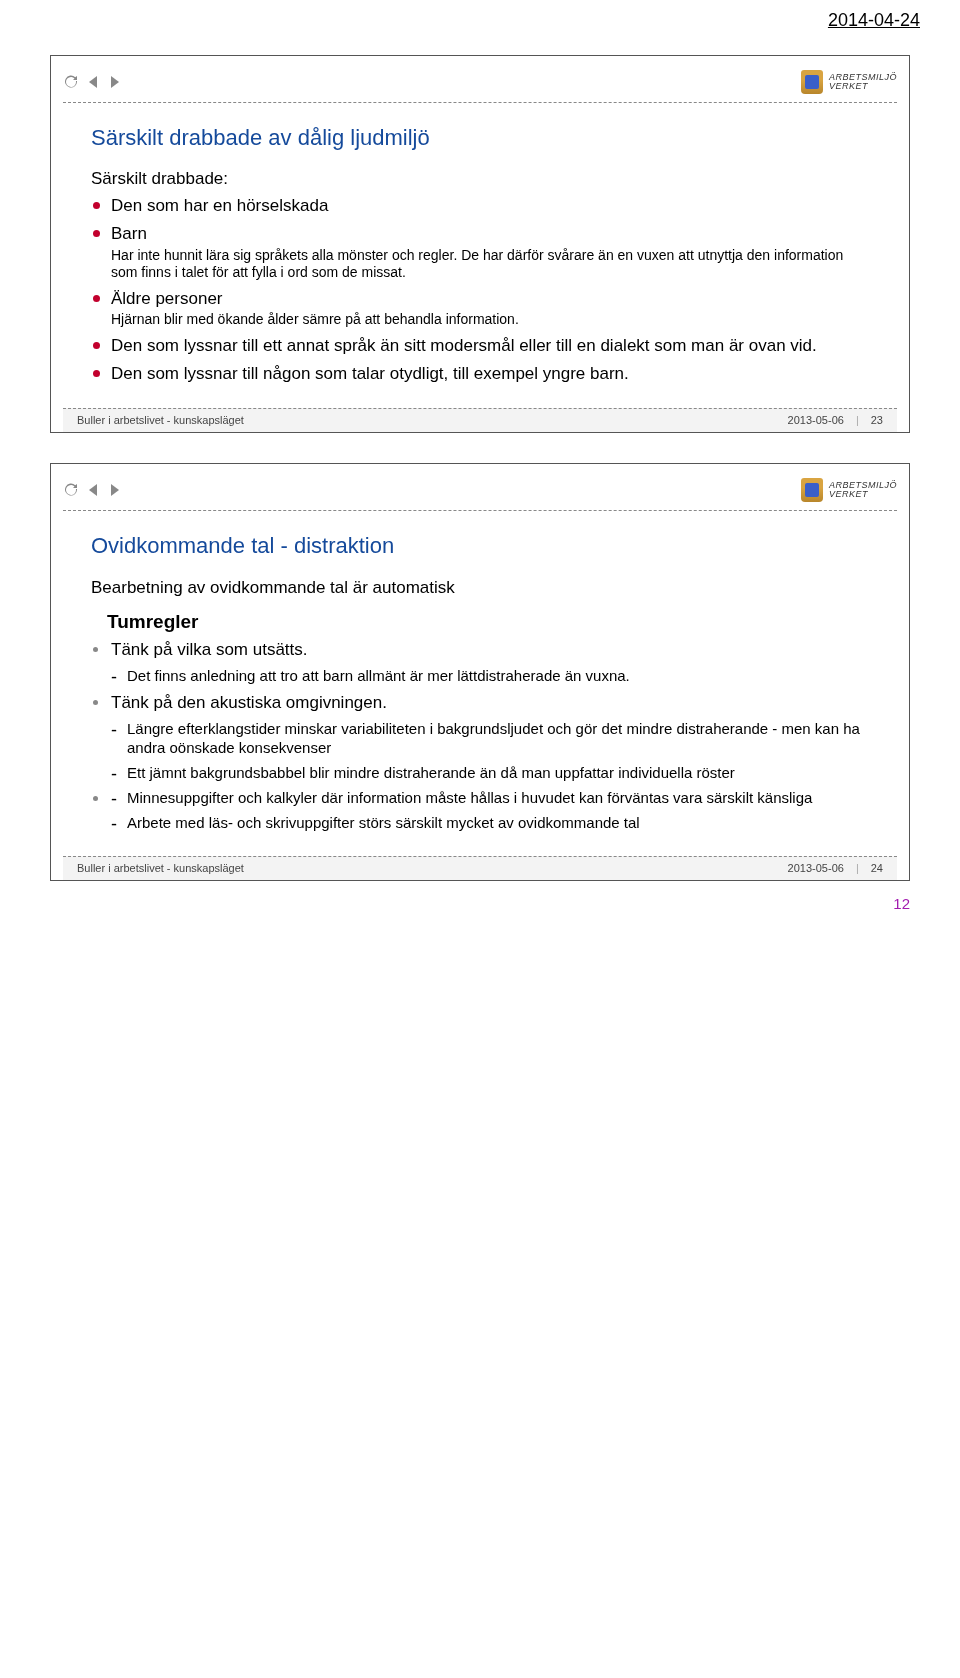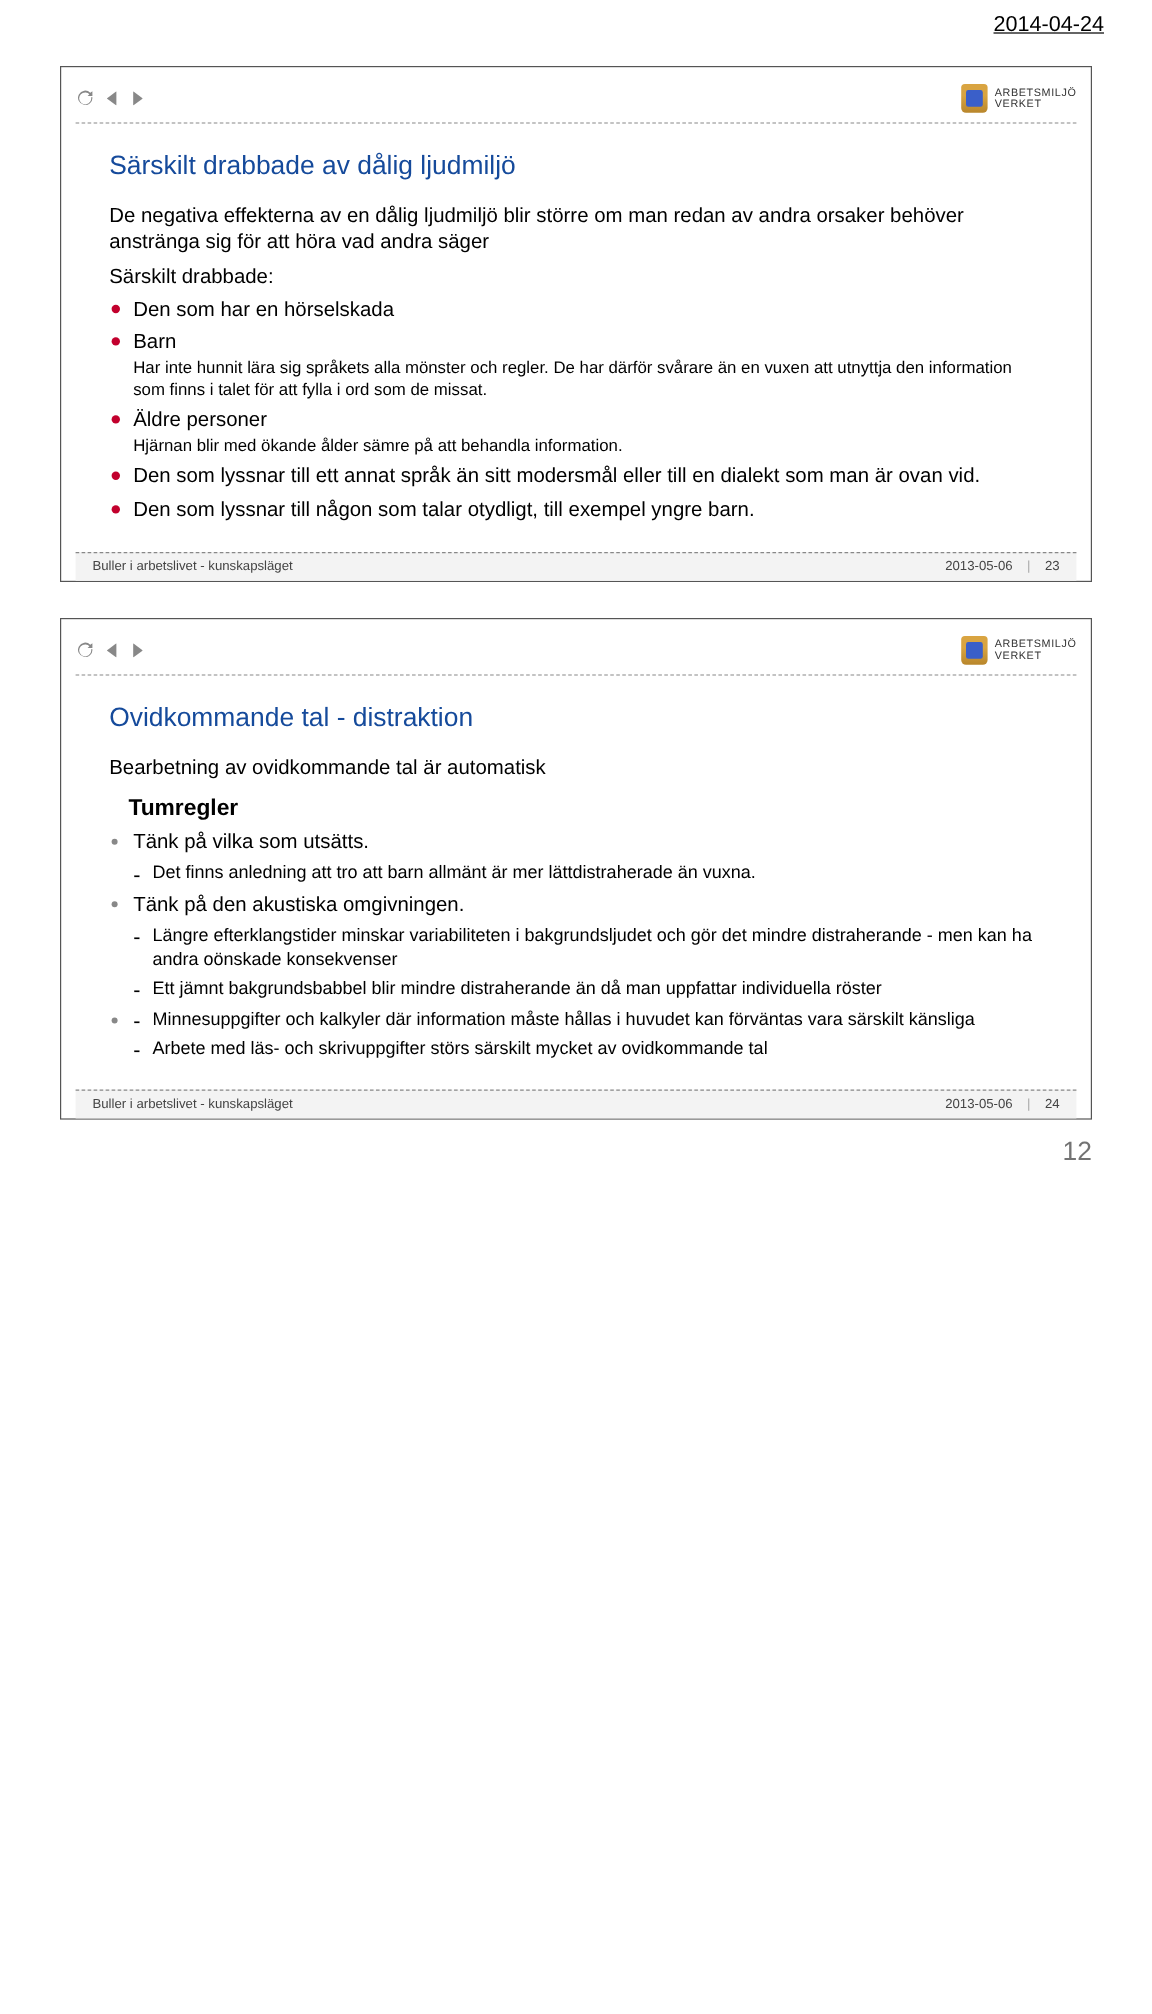--- a/index.html
+++ b/index.html
@@ -23,20 +23,21 @@
     border: 1.5px solid #555;
     background: #fff;
     position: relative;
   }
   .slide-header {
     height: 46px;
     padding: 6px 12px 0 12px;
     display: flex;
     justify-content: space-between;
     align-items: center;
+    font-style: italic;
   }
   .nav-icons { display: flex; gap: 10px; align-items: center; }
   .nav-icons svg { display: block; }
   .logo-block { display: flex; align-items: center; gap: 6px; }
   .logo-crest {
     width: 22px; height: 24px;
     background: linear-gradient(#d9a441 40%, #b8862b 100%);
     border-radius: 3px 3px 4px 4px;
     position: relative;
   }
@@ -137,22 +138,22 @@
     display: flex;
     justify-content: space-between;
     align-items: center;
     background: #f3f3f3;
   }
   .slide-footer .meta { display: flex; gap: 12px; align-items: center; }
   .slide-footer .divider { color: #aaa; }
   .page-num {
     text-align: right;
     padding: 4px 50px 28px 0;
-    font-size: 22px;
-    color: #737373;
+    font-size: 15px;
+    color: #a21caf;
   }
 </style>
 </head>
 <body>
 
 <div class="page-date">2014-04-24</div>
 
 <div class="slide-wrap">
   <div class="slide">
     <div class="slide-header">
@@ -178,21 +179,20 @@
         <div class="logo-text">
           <div>ARBETSMILJÖ</div>
           <div>VERKET</div>
         </div>
       </div>
     </div>
     <div class="hr-bar"></div>
 
     <div class="slide-body">
       <h1 class="title">Särskilt drabbade av dålig ljudmiljö</h1>
-      <p class="lead">De negativa effekterna av en dålig ljudmiljö blir större om man redan av andra orsaker behöver anstränga sig för att höra vad andra säger</p>
       <p class="sub-lead">Särskilt drabbade:</p>
       <ul class="bullets">
         <li>Den som har en hörselskada</li>
         <li>
           <span>Barn</span>
           <span class="small-note">Har inte hunnit lära sig språkets alla mönster och regler. De har därför svårare än en vuxen att utnyttja den information som finns i talet för att fylla i ord som de missat.</span>
         </li>
         <li>
           <span>Äldre personer</span>
           <span class="small-note">Hjärnan blir med ökande ålder sämre på att behandla information.</span>

